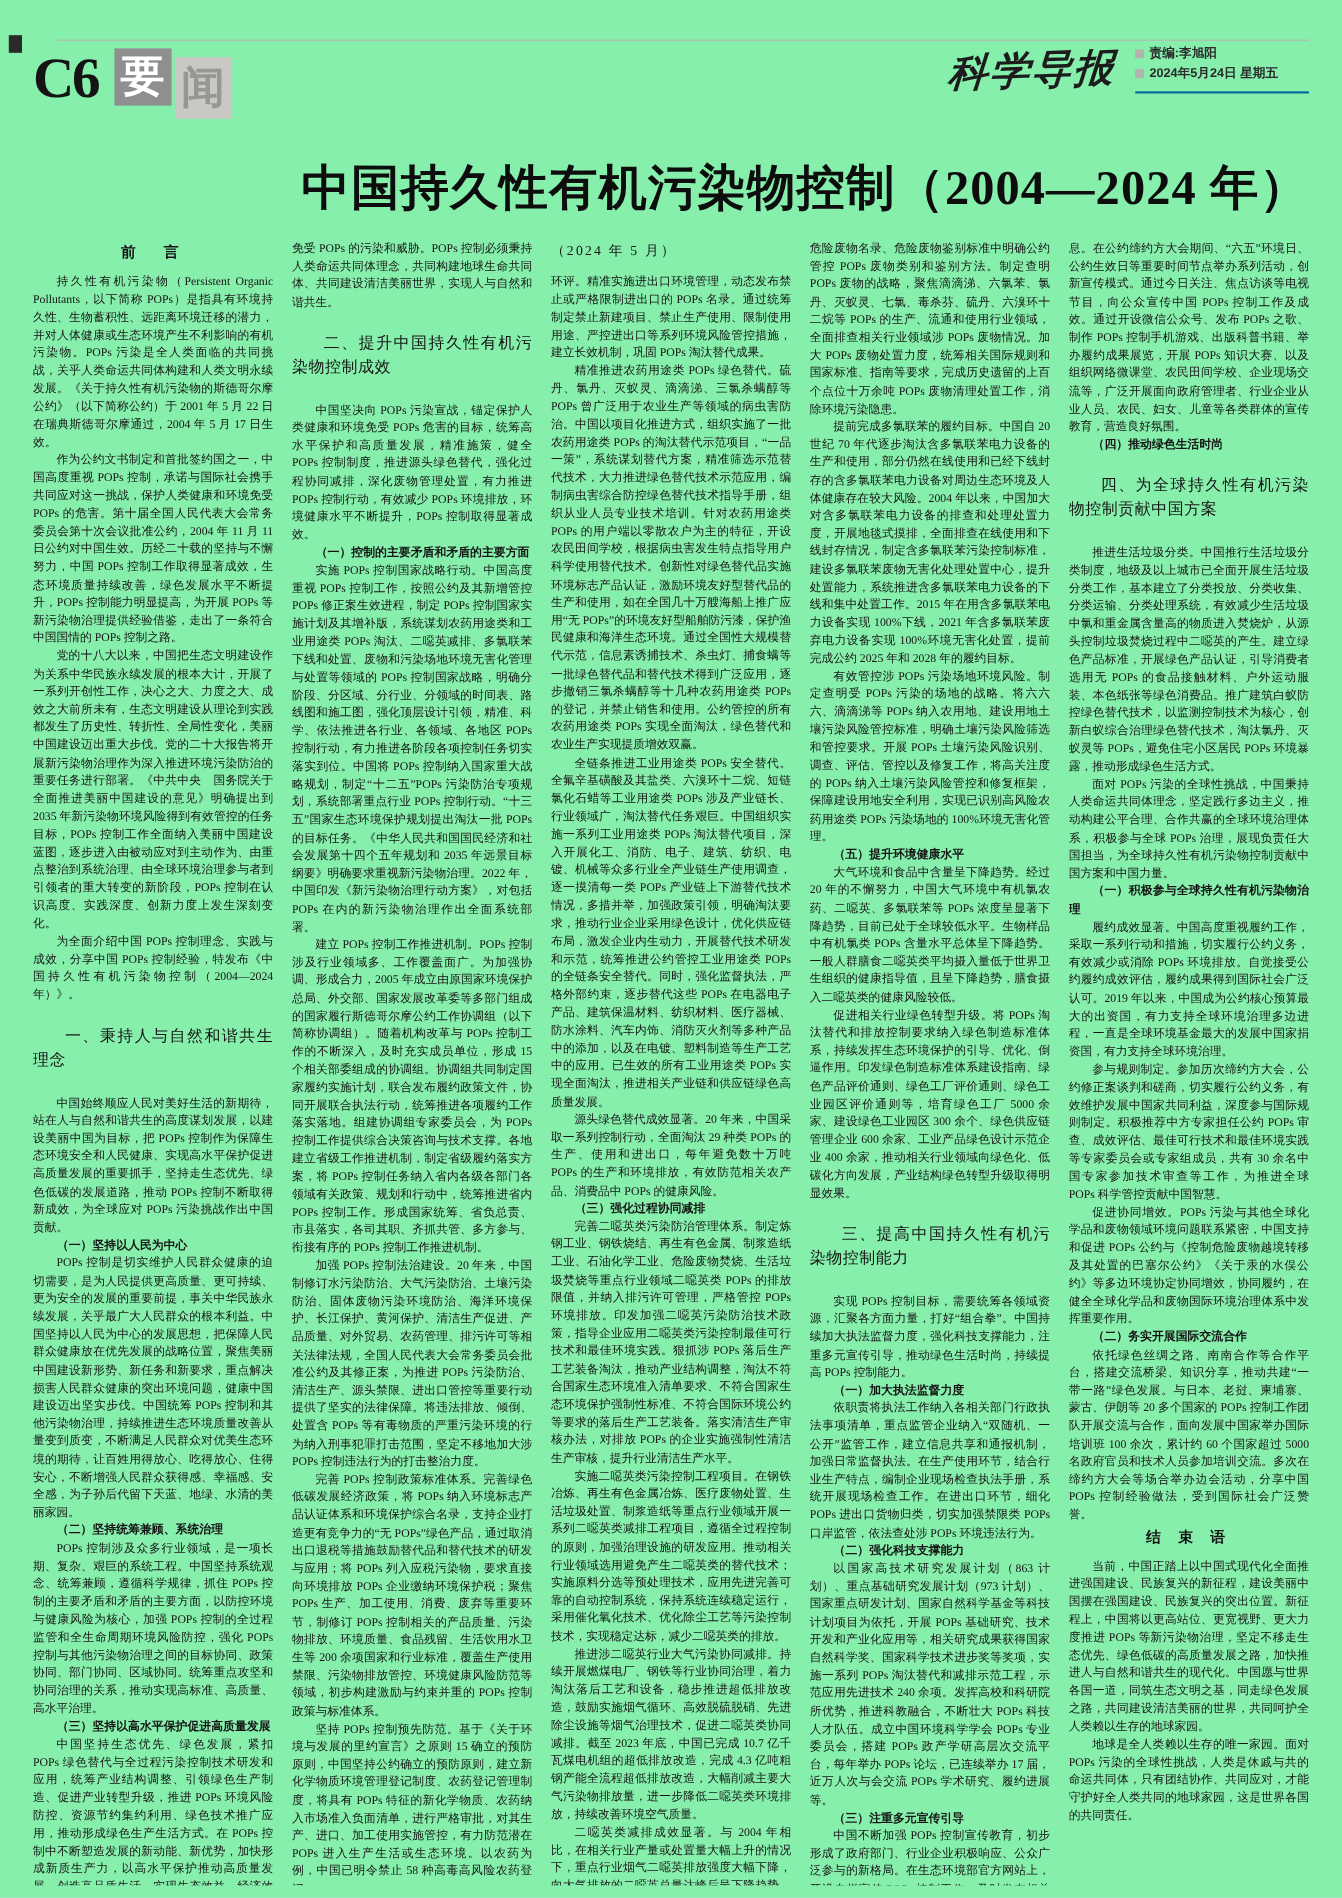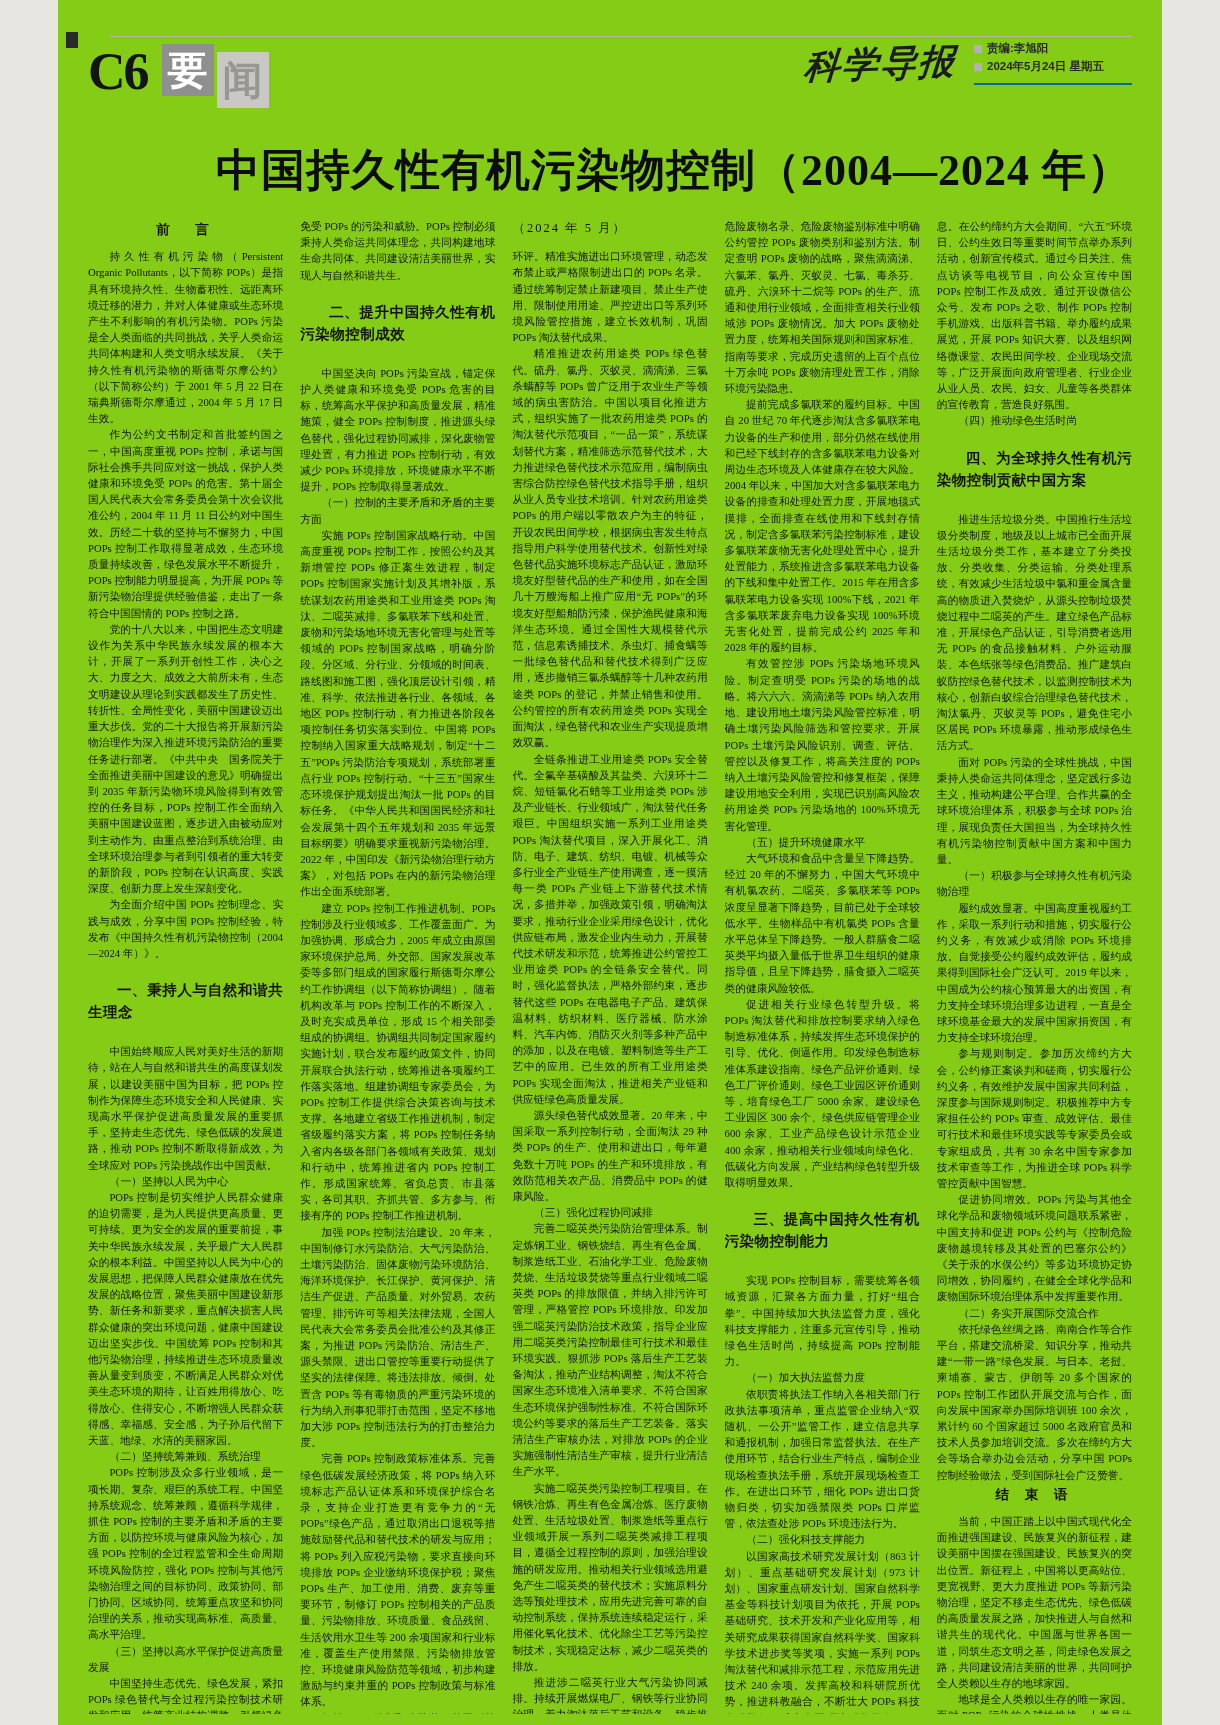--- a/index.html
+++ b/index.html
@@ -1,19 +1,19 @@
 <!DOCTYPE html>
 <html><head>
 <meta charset="utf-8">
 <style>
   html,body{margin:0;padding:0;}
   body{background:#e8e6e1;}
   .page{
-    position:relative;width:1104px;height:1725px;margin:0 auto;
-    background:#84cc16;color:#141414;overflow:hidden;
+    position:relative;width:1220px;height:1725px;margin:0 auto;
+    background:#86efac;color:#141414;overflow:hidden;
     font-family:"Liberation Serif","DejaVu Serif",serif;
   }
   
   .hdr{position:relative;margin:30px 30px 0;height:86px;}
   .hdr-topline{position:absolute;top:6px;left:22px;right:0;height:1px;background:#b9b6b0;}
   .hdr-corner{position:absolute;top:2px;left:-22px;width:12px;height:16px;background:#2a2a2a;}
   .hdr-left{position:absolute;left:0;top:10px;display:flex;align-items:flex-start;}
   .pageno{font-size:52px;font-weight:bold;letter-spacing:-2px;line-height:64px;}
   .secbox{display:inline-block;width:52px;height:52px;text-align:center;
           font-family:"Liberation Sans","DejaVu Sans",sans-serif;font-weight:bold;font-size:40px;line-height:52px;}
@@ -31,23 +31,23 @@
             letter-spacing:1px;line-height:58px;color:#0d0d0d;}
   
   .columns{margin:0 30px;height:1496px;display:flex;gap:17px;overflow:hidden;}
   .col{flex:1 1 0;height:100%;overflow:hidden;text-align:justify;font-size:10.7px;line-height:16.2px;}
   .blk{margin:0;}
   .para{text-indent:2em;}
   .cont{text-indent:0;}
   .subtitle{text-indent:0;font-size:12.5px;letter-spacing:2px;margin:2px 0 12px;}
   .center{font-family:"Liberation Sans","DejaVu Sans",sans-serif;font-weight:bold;font-size:13.5px;
           text-align:center;text-indent:0;letter-spacing:6px;margin:4px 0 10px;}
-  .section{font-family:"Liberation Sans","DejaVu Sans",sans-serif;font-weight:bold;font-size:14.5px;
+  .section{font-family:"Liberation Sans","DejaVu Sans",sans-serif;font-weight:normal;font-size:14.5px;
            line-height:22px;text-indent:2em;margin:18px 0 20px;letter-spacing:0.5px;}
-  .sub{font-family:"Liberation Sans","DejaVu Sans",sans-serif;font-weight:normal;font-size:10.8px;text-indent:2em;}
+  .sub{font-family:"Liberation Sans","DejaVu Sans",sans-serif;font-weight:bold;font-size:10.8px;text-indent:2em;}
 </style>
 </head>
 <body>
 
 <div class="page">
 
   <div class="hdr">
     <div class="hdr-corner"></div>
     <div class="hdr-topline"></div>
     <div class="hdr-left">

